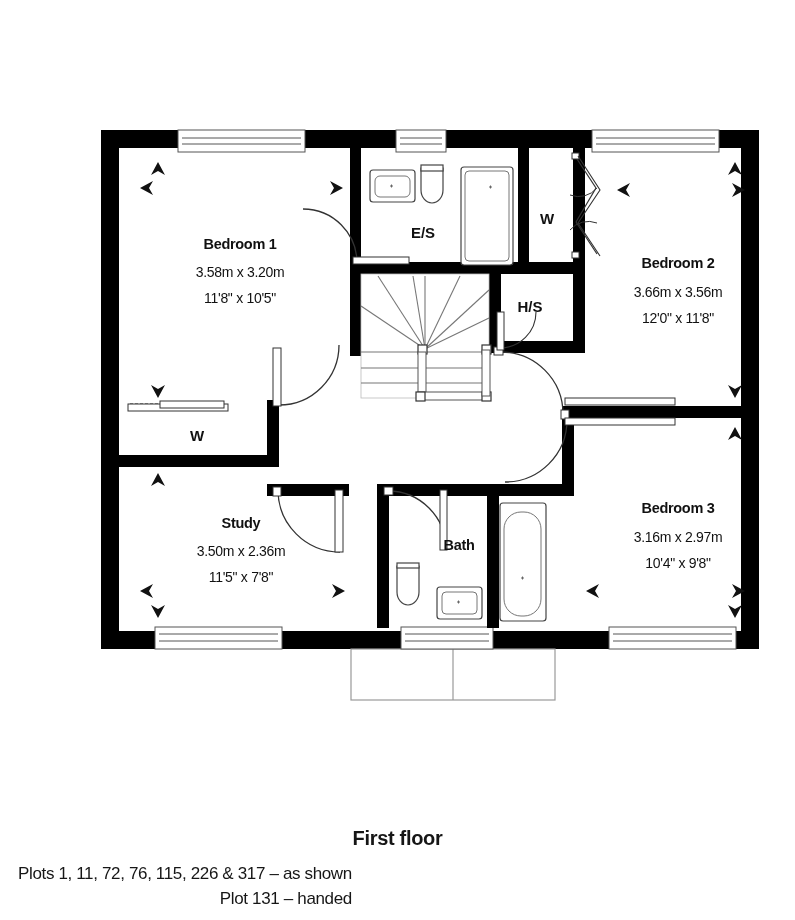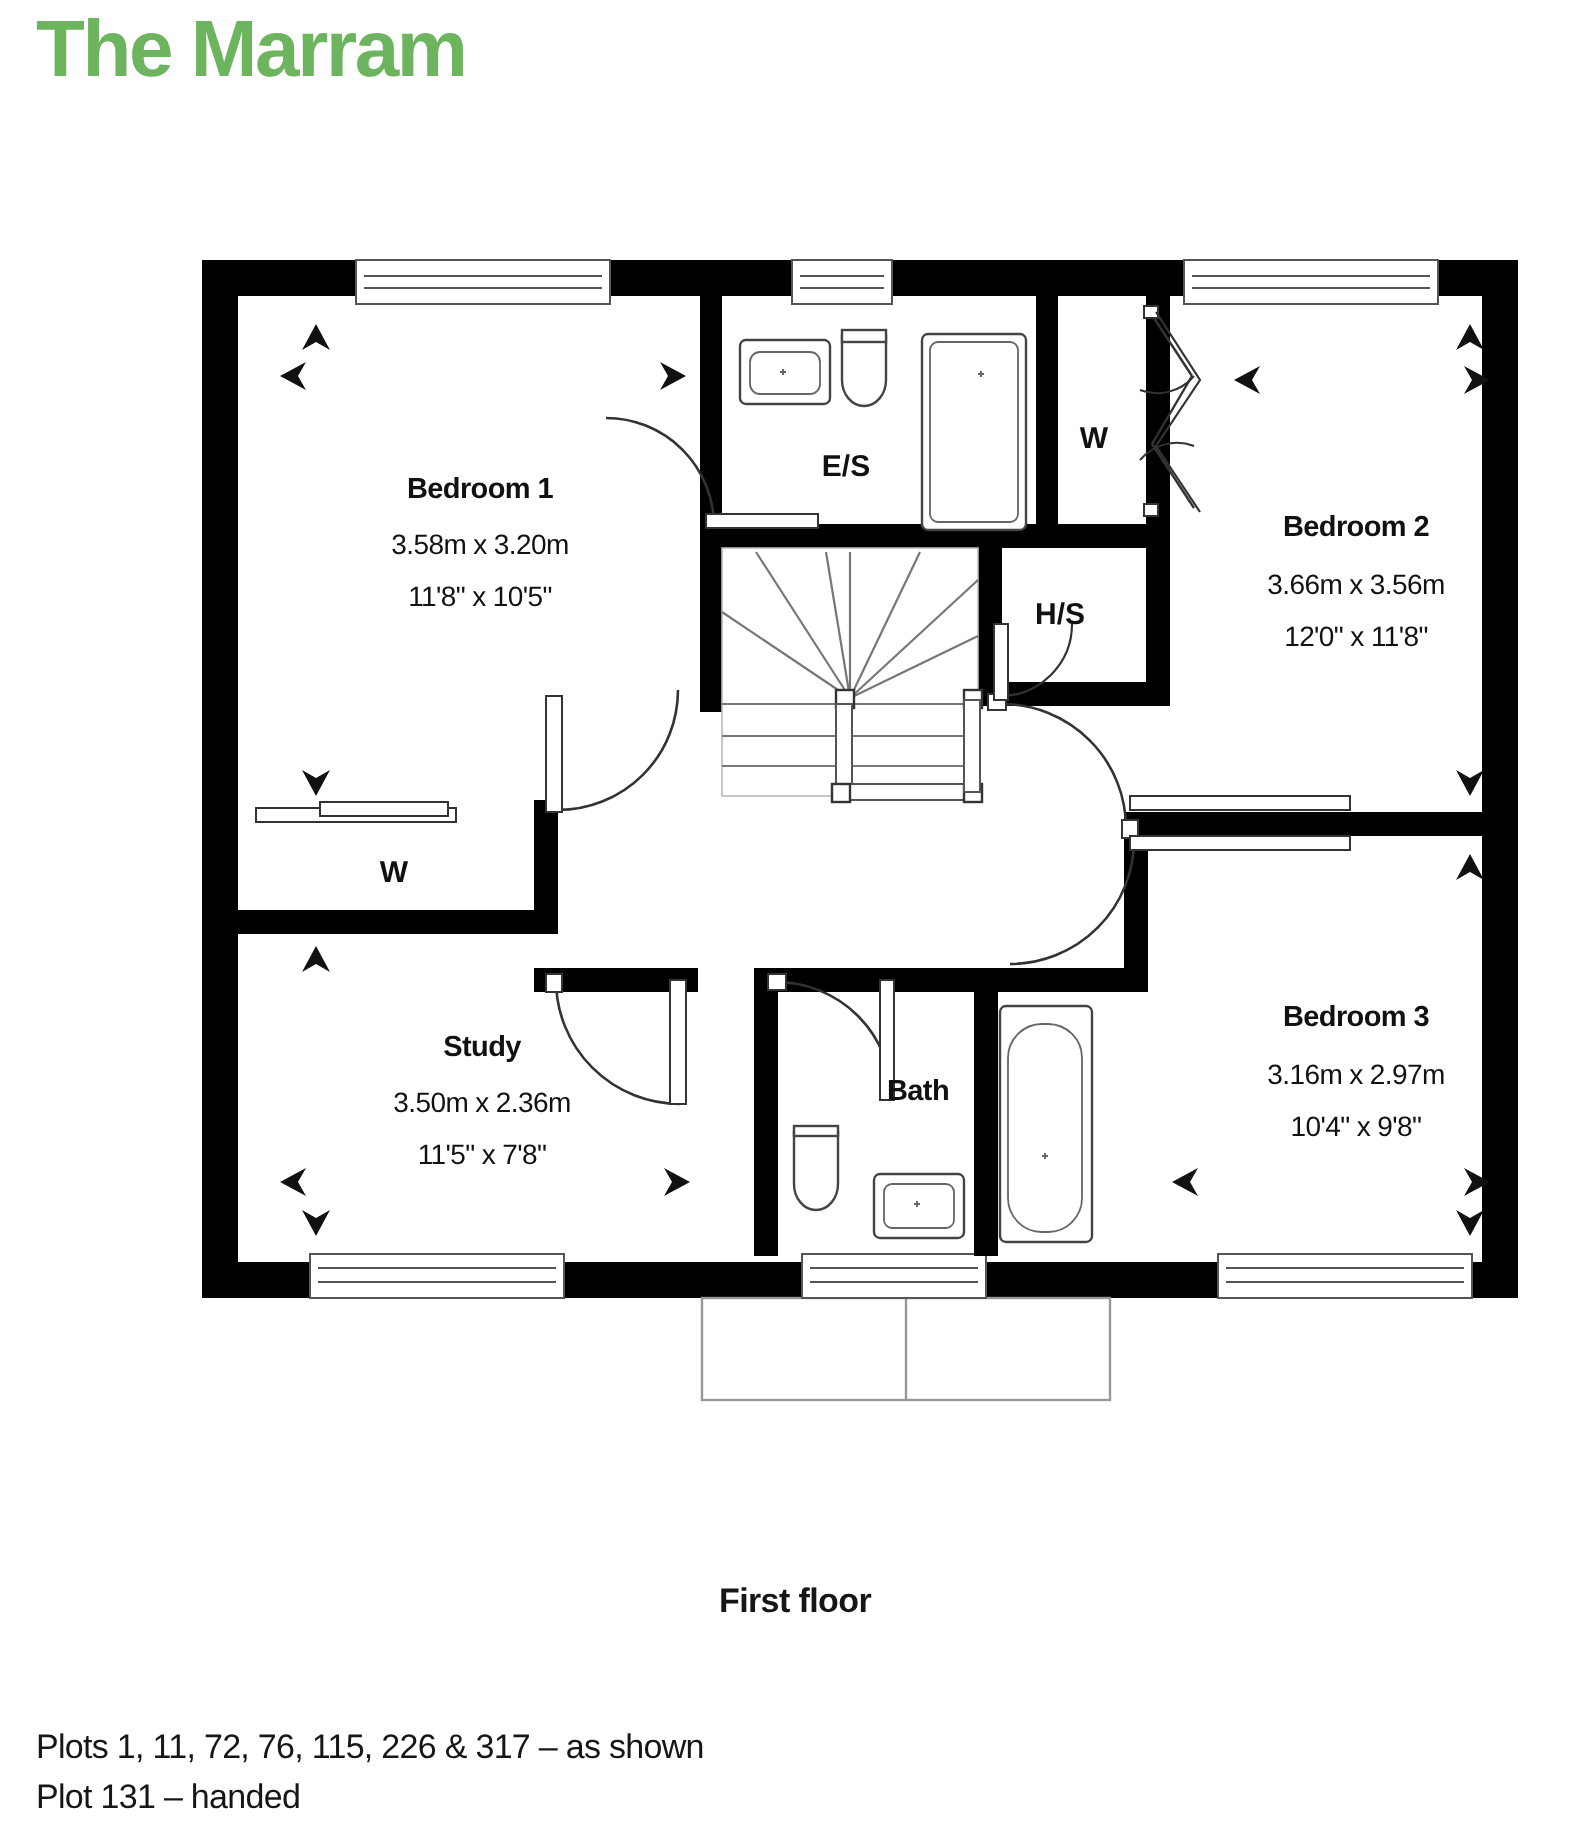--- a/index.html
+++ b/index.html
@@ -31,36 +31,36 @@
   }
   .plan-svg {
     position: absolute;
     left: 0;
     top: 0;
   }
   .floor-label {
     position: absolute;
     left: 0;
     right: 0;
-    top: 791px;
+    top: 827px;
     text-align: center;
-    font-size: 17px;
+    font-size: 20px;
     font-weight: bold;
     letter-spacing: -0.3px;
   }
   .footer {
     position: absolute;
     left: 18px;
     top: 862px;
     font-size: 17px;
     line-height: 1.45;
     letter-spacing: -0.35px;
     color: #161616;
   }
-  .footer div { white-space: nowrap; }
+  .footer div { white-space: nowrap; text-align: right; }
   
   text.rm-name {
     font-family: "Liberation Sans", sans-serif;
     font-size: 14.5px;
     font-weight: bold;
     fill: #111;
     letter-spacing: -0.3px;
   }
   text.rm-dim {
     font-family: "Liberation Sans", sans-serif;
@@ -74,21 +74,20 @@
     font-weight: bold;
     fill: #111;
     letter-spacing: 0px;
   }
 </style>
 </head>
 <body>
 
 <div id="page">
 
-  <div class="title">The Marram</div>
 
   <svg class="plan-svg" width="795" height="760" viewBox="0 0 795 760">
 
     <defs>
 
       <g id="ah">
         <path d="M0,0 L-13,-7 L-9,0 L-13,7 Z" fill="#111"></path>
       </g>
     </defs>
 

